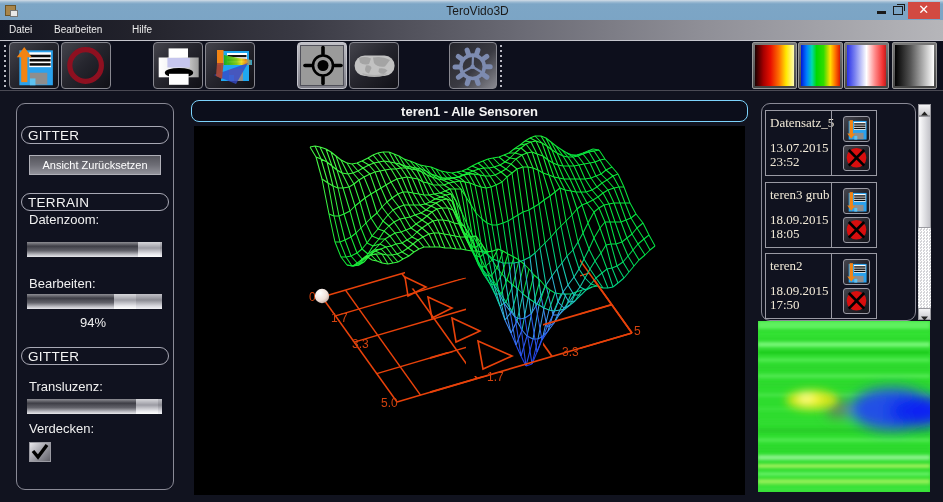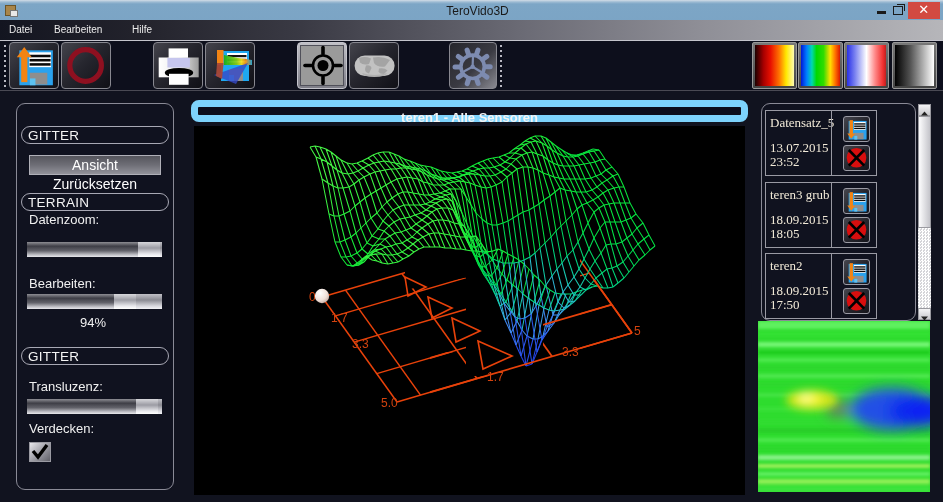--- a/index.html
+++ b/index.html
@@ -17,23 +17,23 @@
 .dotsep{position:absolute;top:4px;height:42px;width:2px;background:repeating-linear-gradient(180deg,#b8b8c2 0,#b8b8c2 2px,transparent 2px,transparent 5px)}
 .palbtn{position:absolute;top:1px;width:45px;height:47px;border:1px solid #999;border-radius:2px;padding:2px;background:linear-gradient(180deg,#777,#444)}
 .palbtn div{width:100%;height:100%}
 #leftpanel{position:absolute;left:16px;top:103px;width:158px;height:387px;border:1px solid #8a8a96;border-radius:9px;background:#10121f}
 .pill{position:absolute;left:21px;width:148px;height:18px;border:1px solid #a8a8b4;border-radius:9px;color:#f4f4f4;font-size:13.5px;letter-spacing:0.3px;padding-left:6px;line-height:17px}
 .lbl{position:absolute;left:29px;color:#f0f0f0;font-size:13px}
 .slider{position:absolute;left:27px;width:135px;height:15px;background:linear-gradient(180deg,#9a9aa2 0%,#4a4a52 28%,#74747c 58%,#c8c8ce 84%,#eeeef2 100%)}
 .slider .fill{position:absolute;left:0;top:0;height:100%;background:linear-gradient(180deg,#8e8e94 0%,#3e3e46 28%,#62626a 58%,#bcbcc2 84%,#e8e8ec 100%)}
 .slider .rest{position:absolute;top:0;height:100%;background:linear-gradient(180deg,#c0c0c6 0%,#8a8a92 40%,#d8d8de 80%,#f2f2f6 100%)}
 .slider .handle{position:absolute;top:0;height:100%;background:linear-gradient(180deg,#d8d8dc 0%,#9c9ca4 40%,#e8e8ec 80%,#ffffff 100%)}
-#resetbtn{position:absolute;left:29px;top:155px;width:132px;height:20px;border:1px solid #b0b0b8;background:linear-gradient(180deg,#55555c 0%,#6e6e76 50%,#92929a 100%);color:#fff;font-size:14px;text-align:center;line-height:19px}
+#resetbtn{position:absolute;left:29px;top:155px;width:132px;height:20px;border:1px solid #b0b0b8;background:linear-gradient(180deg,#55555c 0%,#6e6e76 50%,#92929a 100%);color:#fff;font-size:11px;text-align:center;line-height:19px}
 #checkbox{position:absolute;left:29px;top:442px;width:22px;height:20px;border:1px solid #9a9aa2;background:linear-gradient(135deg,#e8e8ec 0%,#a0a0a8 50%,#606068 100%)}
-#viewhdr{position:absolute;left:191px;top:100px;width:557px;height:22px;border:7px solid #7dd3fc;border-radius:8px;background:#0c0e1b;color:#f4f4f4;font-size:13px;font-weight:bold;text-align:center;line-height:21px}
+#viewhdr{position:absolute;left:191px;top:100px;width:557px;height:22px;border:1px solid #7dd3fc;border-radius:8px;background:#0c0e1b;color:#f4f4f4;font-size:13px;font-weight:bold;text-align:center;line-height:21px}
 #viewport{position:absolute;left:194px;top:126px;width:551px;height:369px;background:#000}
 #rightpanel{position:absolute;left:761px;top:103px;width:155px;height:218px;border:1px solid #8a8a96;border-radius:9px;background:#10121f}
 .item{position:absolute;left:765px;width:112px;height:66px;border:1px solid #9a9aa4;color:#f2ead8;font-family:"Liberation Serif",serif;font-size:13px}
 .item .nm{position:absolute;left:4px;top:4px}
 .item .dt{position:absolute;left:4px;top:30px;line-height:14px}
 .ibtn{position:absolute;width:27px;height:26px;border:1px solid #9a9aa4;border-radius:3px;background:linear-gradient(135deg,#46464e 0%,#26262e 50%,#14141a 100%)}
 .isep{position:absolute;width:1px;background:#9a9aa4}
 #scrollbar{position:absolute;left:918px;top:104px;width:13px;height:216px;background:#cfcfd4}
 .sbtn{position:absolute;left:0;width:13px;height:12px;background:linear-gradient(180deg,#f4f4f6,#c8c8cc);border:1px solid #9a9aa0}
 #sthumb{position:absolute;left:0;top:12px;width:13px;height:112px;background:linear-gradient(90deg,#fdfdfe,#c4c4ca);border:1px solid #9a9aa0}

